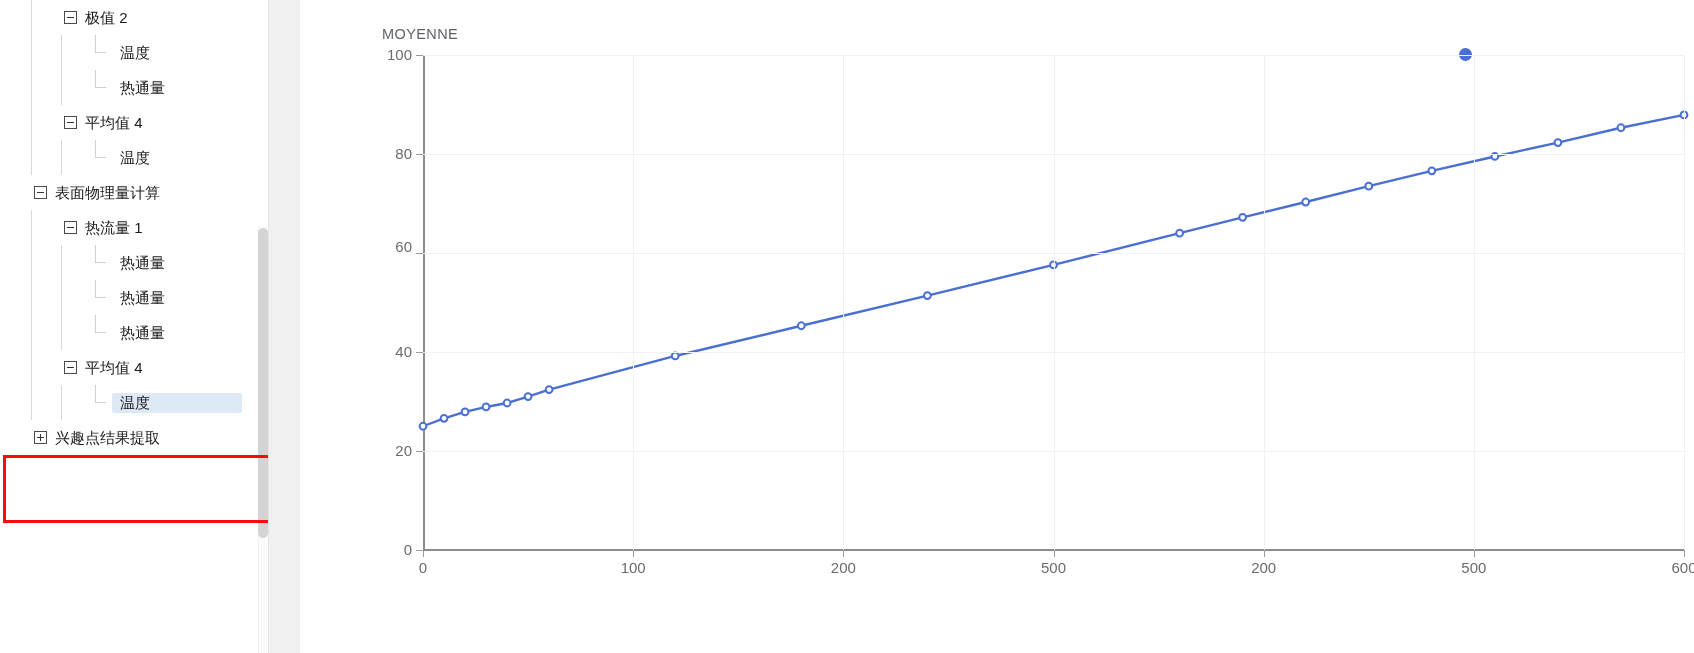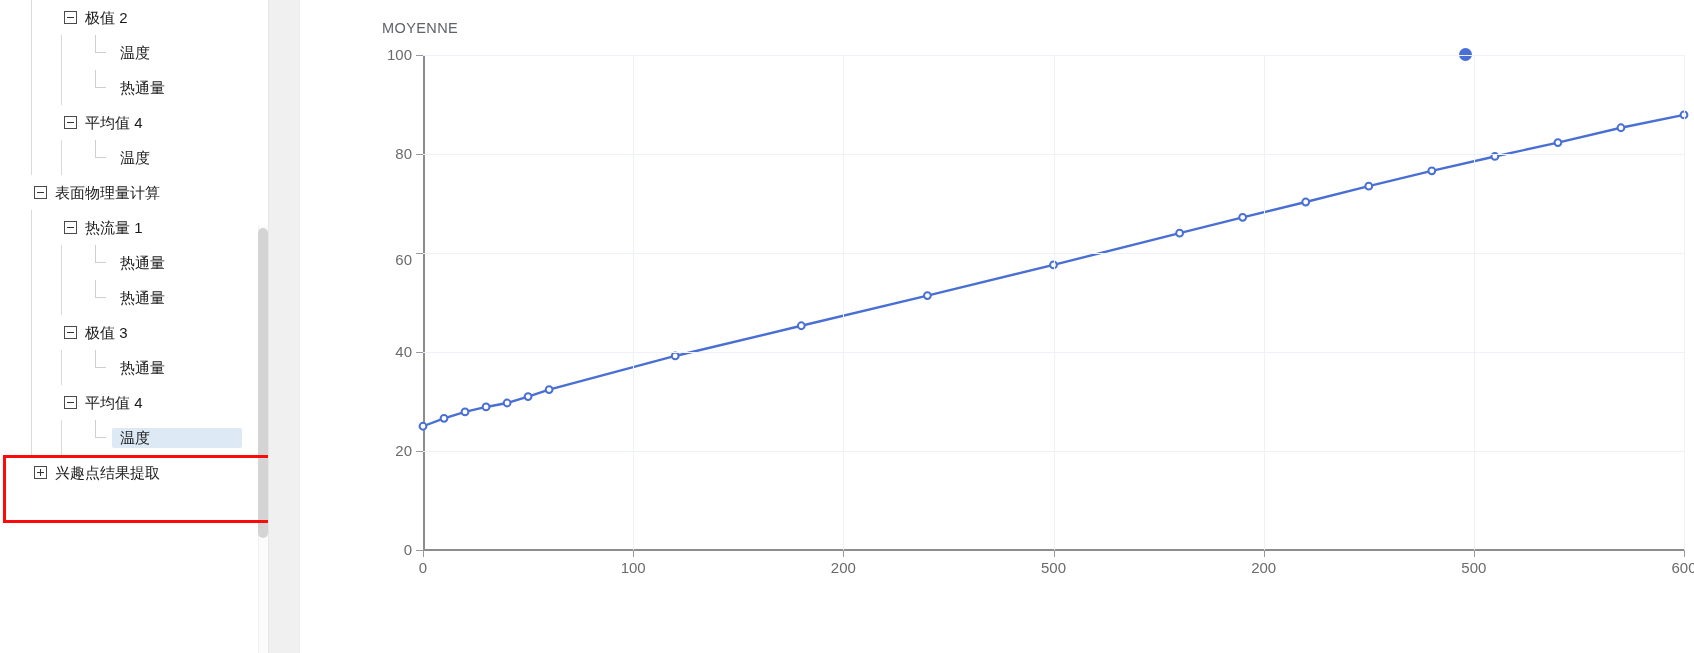--- a/index.html
+++ b/index.html
@@ -142,21 +142,21 @@
   
   #chart-panel {
     position: relative;
     flex: 1 1 auto;
     height: 653px;
     background: #ffffff;
     overflow: hidden;
   }
   #ylabel {
     position: absolute;
-    left: 82px; top: 20px;
+    left: 82px; top: 26px;
     font-size: 14.5px;
     color: #5f6368;
     letter-spacing: .4px;
   }
   #plot {
     position: absolute;
     left: 123px;
     top: 55px;
     width: 1261px;
     height: 495px;
@@ -278,26 +278,20 @@
           <div style="width: 84px; flex: 0 0 84px;"></div>
           <span class="elbow"></span>
           <span class="label">热通量</span>
         </div>
         <div class="tree-row">
           <div class="guide" style="left: 31px;"></div>
           <div class="guide" style="left: 61px;"></div>
           <div style="width: 84px; flex: 0 0 84px;"></div>
           <span class="elbow"></span>
           <span class="label">热通量</span>
-        </div>
-        <div class="tree-row">
-          <div class="guide" style="left: 31px;"></div>
-          <div style="width: 56px; flex: 0 0 56px;"></div>
-          <span class="toggle"></span>
-          <span class="label">极值 3</span>
         </div>
         <div class="tree-row">
           <div class="guide" style="left: 31px;"></div>
           <div class="guide" style="left: 61px;"></div>
           <div style="width: 84px; flex: 0 0 84px;"></div>
           <span class="elbow"></span>
           <span class="label">热通量</span>
         </div>
         <div class="tree-row">
           <div class="guide" style="left: 31px;"></div>
@@ -361,21 +355,21 @@
     <div class="ytick-mark" style="top: 495px;"></div>
         <div class="ytick-lbl" style="top: 495px;">0</div>
         <div class="gridline-h" style="top: 396px;"></div>
         <div class="ytick-mark" style="top: 396px;"></div>
         <div class="ytick-lbl" style="top: 396px;">20</div>
         <div class="gridline-h" style="top: 297px;"></div>
         <div class="ytick-mark" style="top: 297px;"></div>
         <div class="ytick-lbl" style="top: 297px;">40</div>
         <div class="gridline-h" style="top: 198px;"></div>
         <div class="ytick-mark" style="top: 198px;"></div>
-        <div class="ytick-lbl" style="top: 205px;">60</div>
+        <div class="ytick-lbl" style="top: 192px;">60</div>
         <div class="gridline-h" style="top: 99px;"></div>
         <div class="ytick-mark" style="top: 99px;"></div>
         <div class="ytick-lbl" style="top: 99px;">80</div>
         <div class="gridline-h" style="top: 0px;"></div>
         <div class="ytick-mark" style="top: 0px;"></div>
         <div class="ytick-lbl" style="top: 0px;">100</div>
         <div class="xtick-mark" style="left: 0px;"></div>
         <div class="xtick-lbl" style="left: 0px;">0</div>
         <div class="gridline-v" style="left: 210.167px;"></div>
         <div class="xtick-mark" style="left: 210.167px;"></div>

